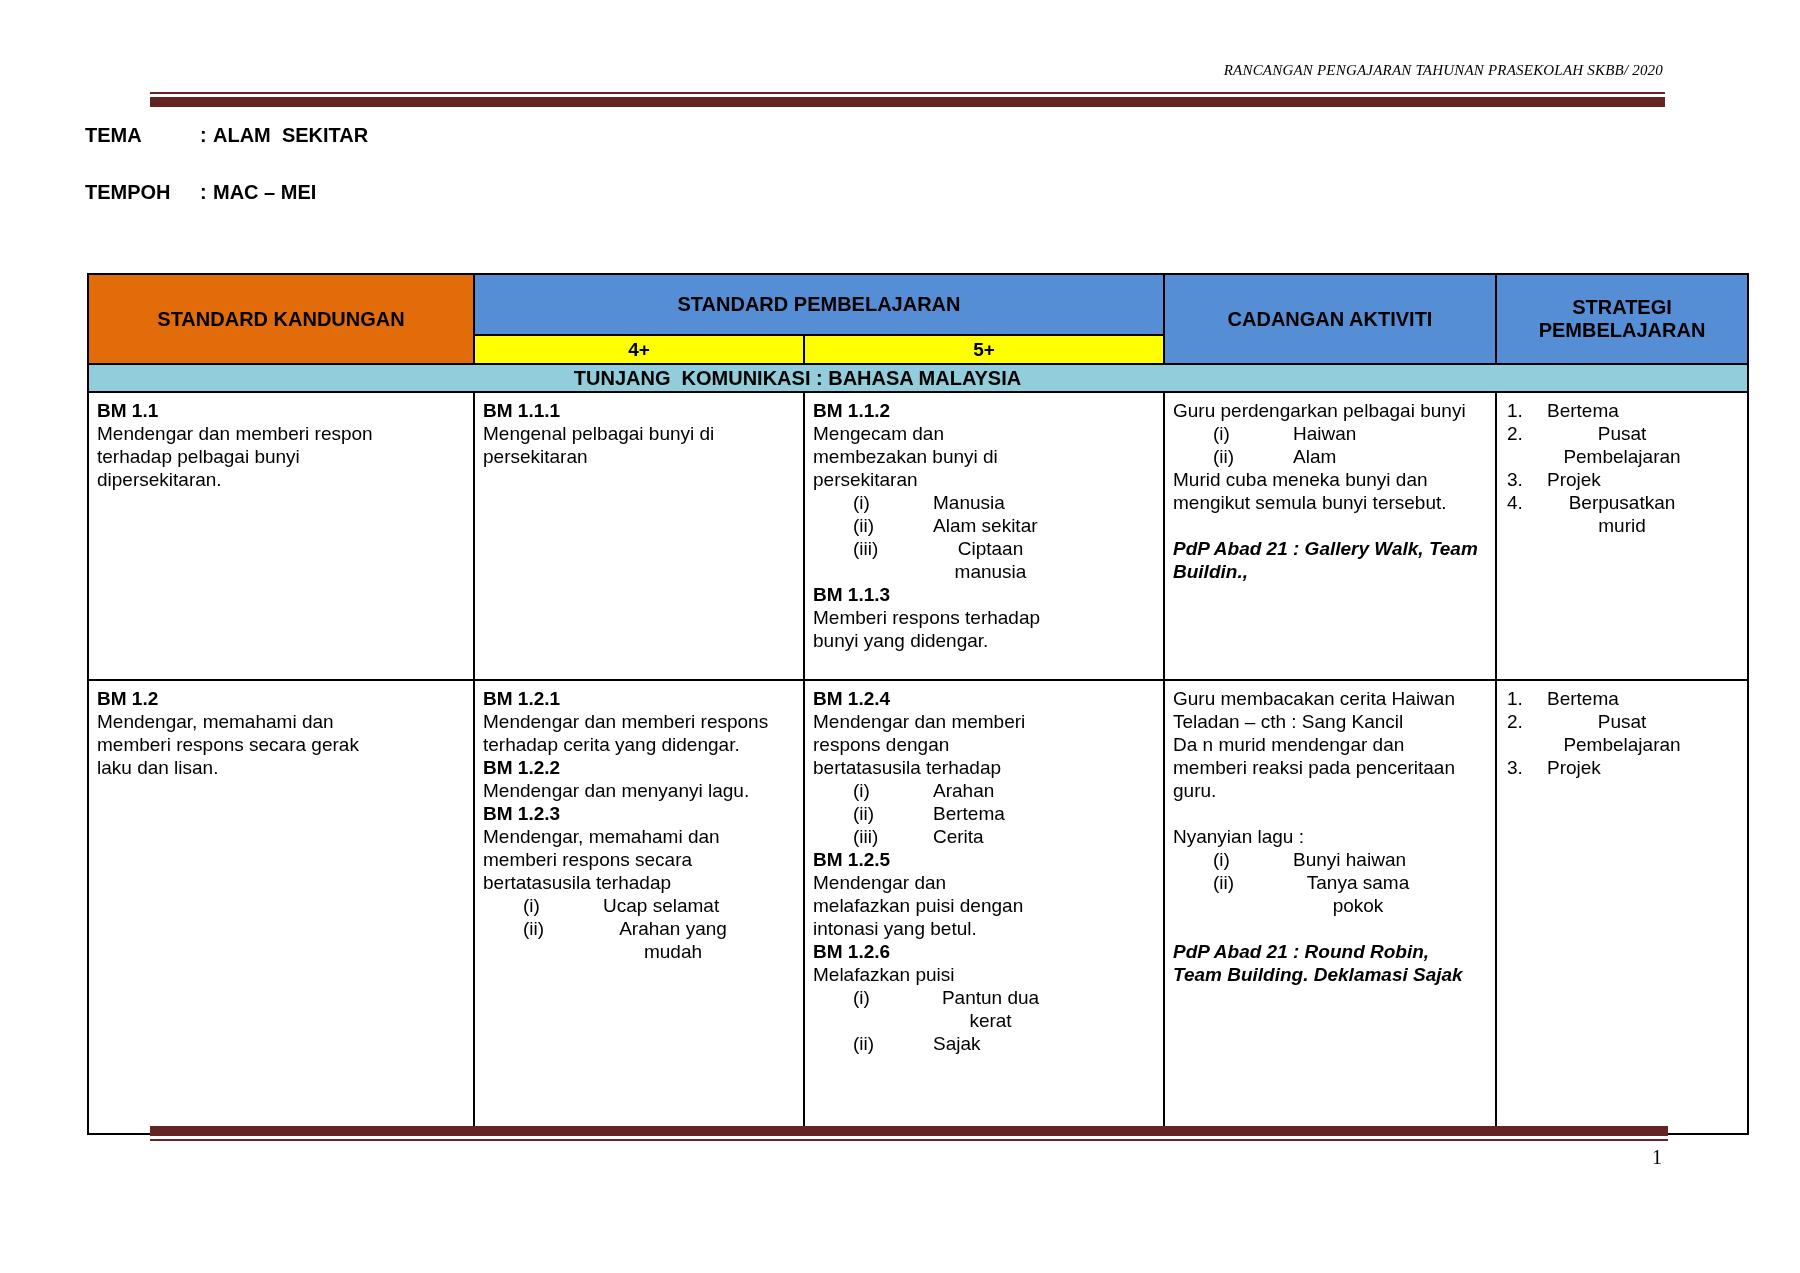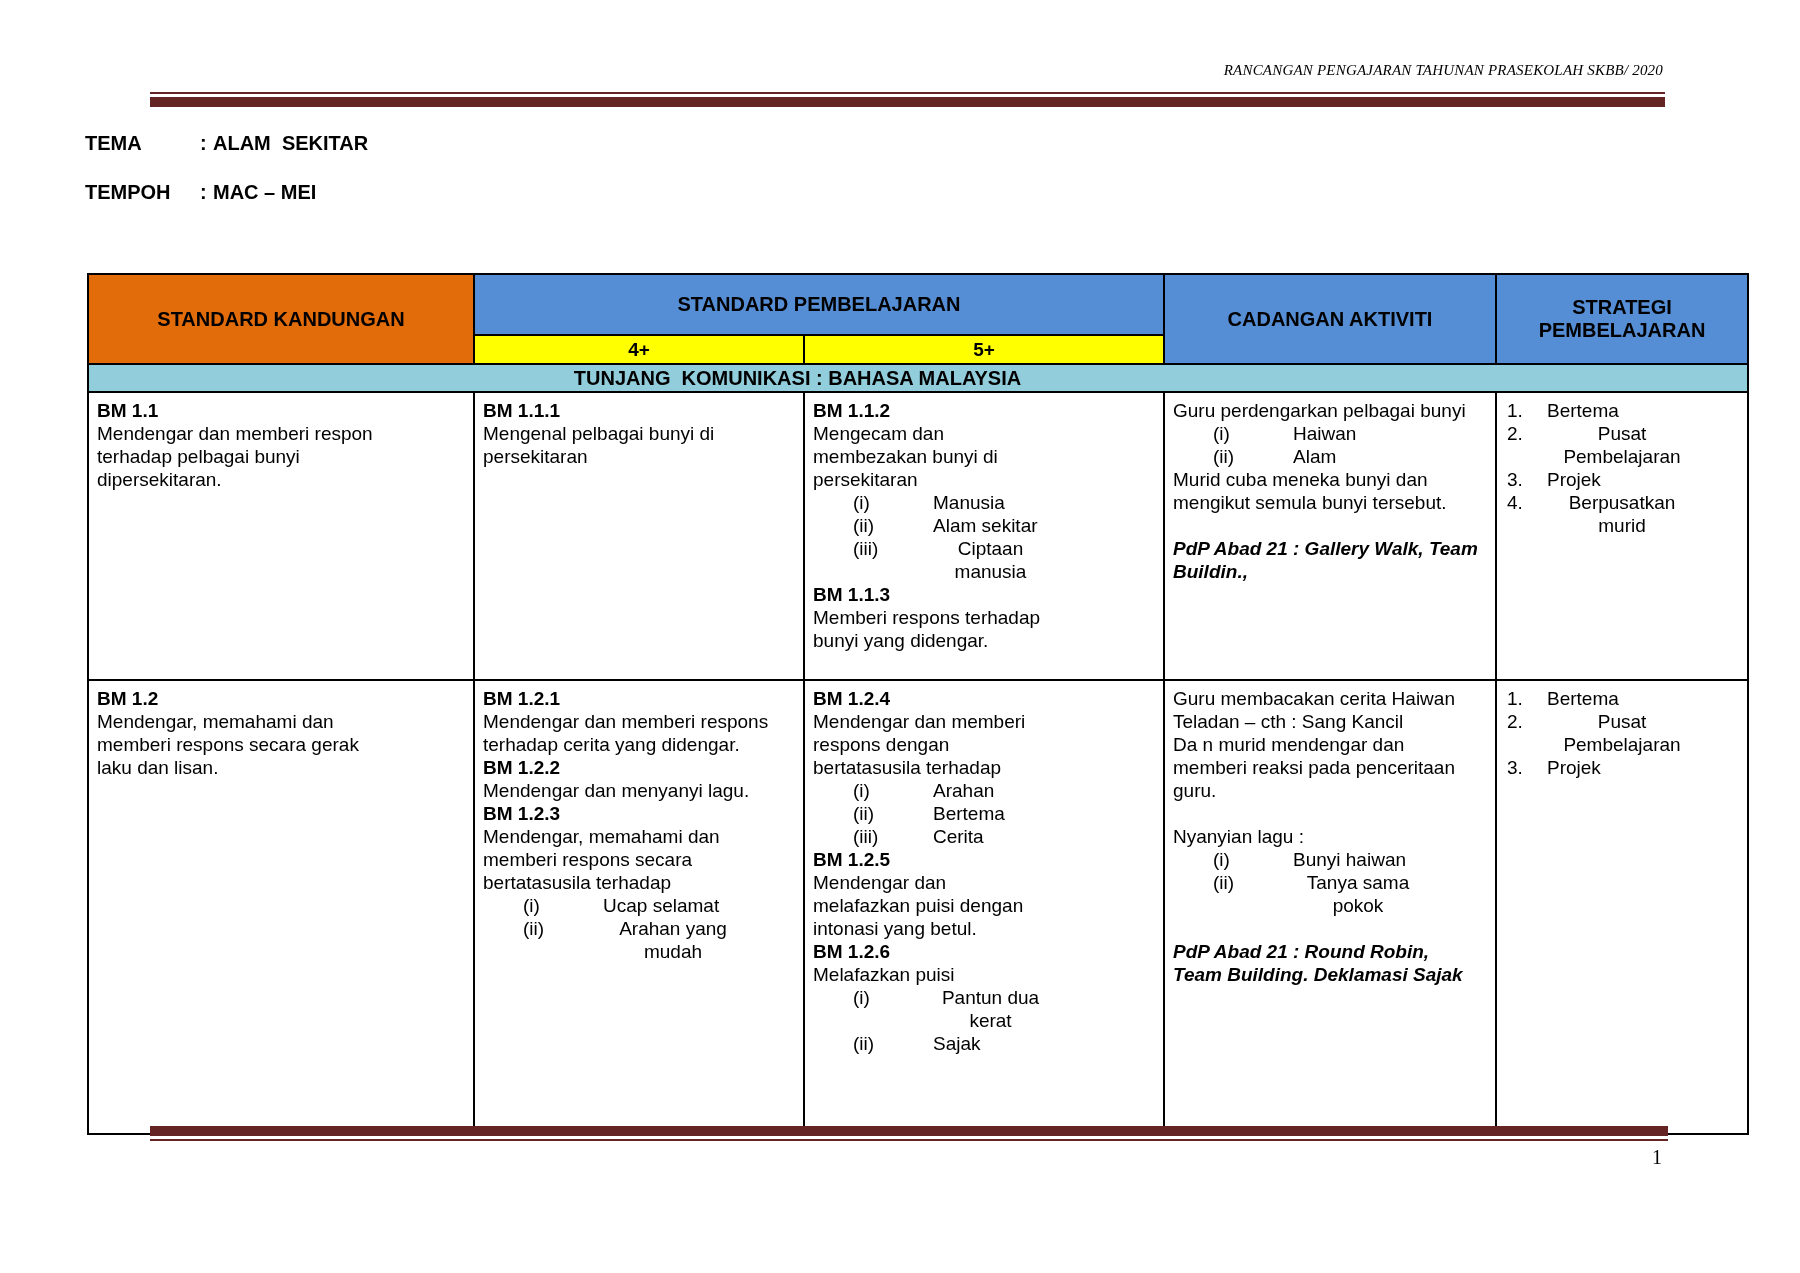--- a/index.html
+++ b/index.html
@@ -13,21 +13,21 @@
   .doc-title{position:absolute;top:62px;right:137px;font-family:"Liberation Serif", serif;
              font-style:italic;font-size:15px;letter-spacing:.2px;white-space:pre;}
   .rule{position:absolute;background:var(--rule);}
   .rule-top-thin{left:150px;top:92px;width:1515px;height:2px;}
   .rule-top-thick{left:150px;top:97px;width:1515px;height:10px;}
   .rule-bottom-thick{left:150px;top:1126px;width:1518px;height:10px;}
   .rule-bottom-thin{left:150px;top:1139px;width:1518px;height:2px;}
 
   
   .meta-line{position:absolute;left:85px;display:flex;font-weight:bold;font-size:20px;}
-  .meta-line.tema{top:132px;}
+  .meta-line.tema{top:124px;}
   .meta-line.tempoh{top:181px;}
   .meta-label{width:115px;}
   .meta-colon{width:13px;}
   .meta-value{white-space:pre;}
 
   
   table.plan{position:absolute;left:87px;top:257px;width:1660px;border-collapse:collapse;
              table-layout:fixed;margin-top:16px;}
   table.plan td{border:2px solid #000;}
   td.hdr{font-weight:bold;font-size:20px;text-align:center;vertical-align:middle;padding:2px 4px;}

